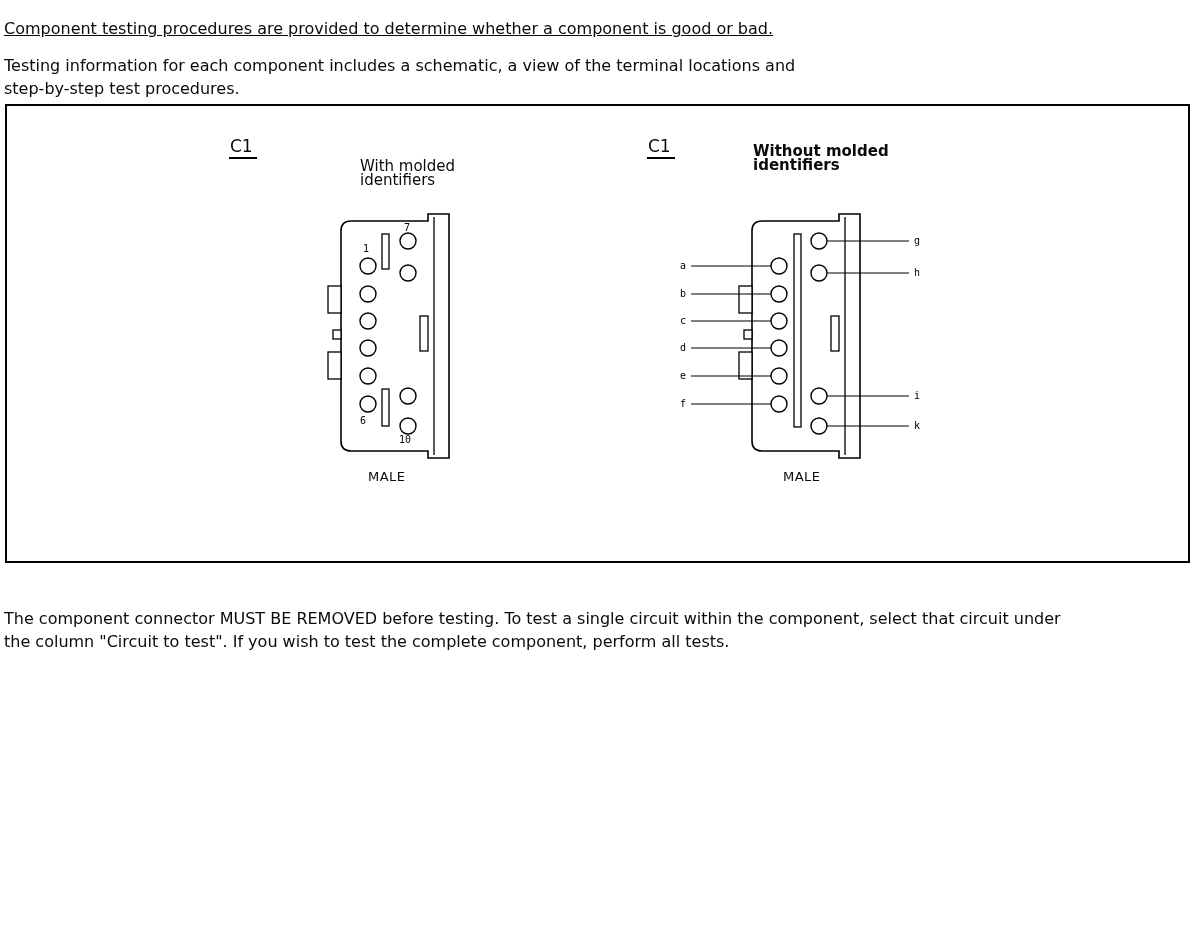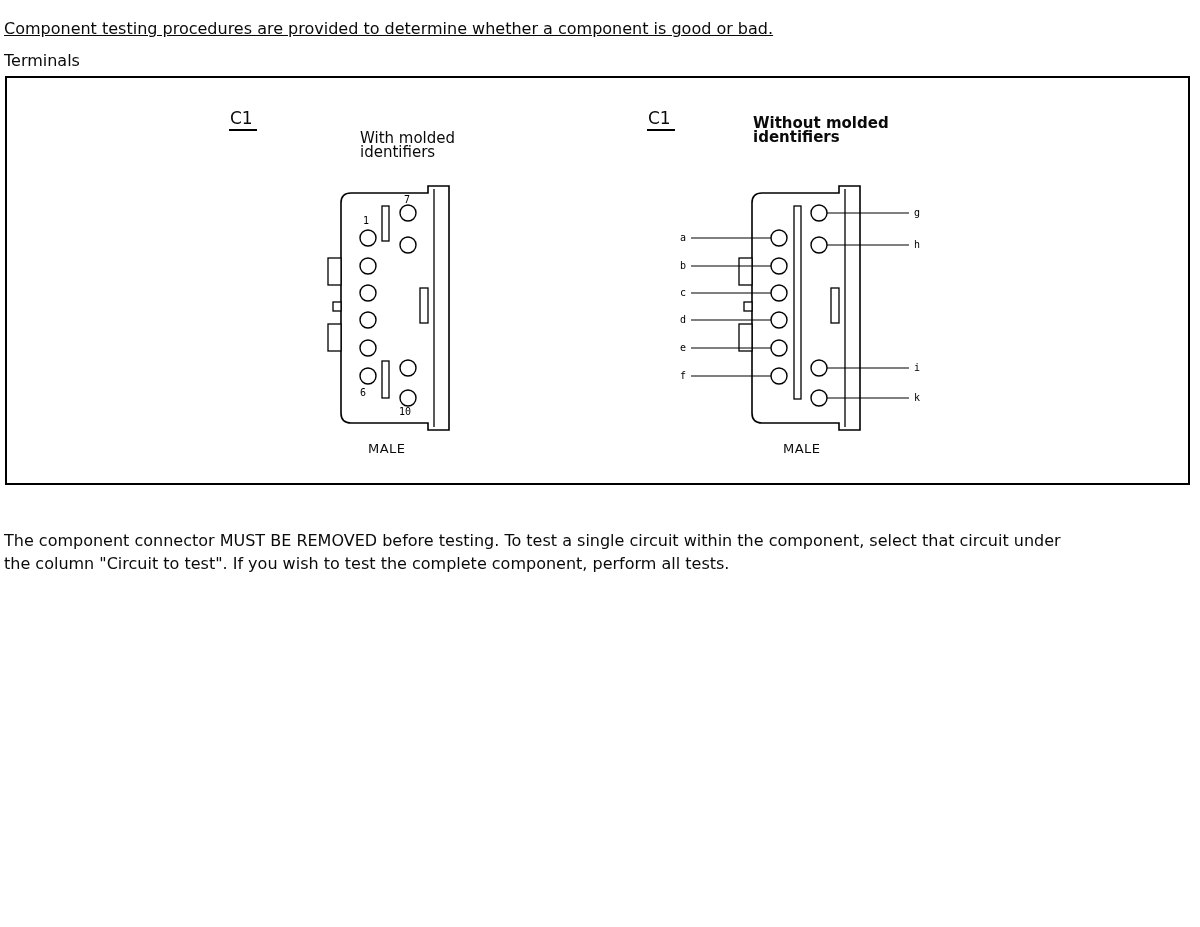--- a/index.html
+++ b/index.html
@@ -16,39 +16,40 @@
   .p1 { margin-top: 17px; text-decoration: underline; }
   .p2 { margin-top: 14px; }
   .p3 { margin-top: 12px; }
   .p-terminals { margin-top: 9px; }
   .f1 { margin-top: 44px; }
   .f2 { margin-top: 13px; }
 
   .diagram-box {
     position: relative;
     margin: 4px 4px 0 1px;
-    width: 1185px; height: 409px;
+    width: 1185px; height: 459px;
     border: 2px solid #000;
     background: #fff;
   }
   .abs { position: absolute; }
   .c1 { font-size: 17px; }
   .c1 .u { display: inline-block; border-bottom: 2px solid #000; padding: 0 4px 1px 1px; }
   .caption { font-size: 15px; line-height: 14px; white-space: pre-line; }
   .male { font-size: 13px; letter-spacing: 0.5px; }
   .pin-text { font-family: "DejaVu Sans Mono", monospace; font-size: 10px; fill: #000; }
   svg { display: block; }
 </style>
 </head>
 <body>
 
 <div class="page">
 
   <div class="para p1">Component testing procedures are provided to determine whether a component is good or bad.</div>
-  <div class="para p-terminals">Terminals</div>
+  <div class="para p2">Testing information for each component includes a schematic, a view of the terminal locations and
+step-by-step test procedures.</div>
 
   <div class="diagram-box">
 
     <div class="abs c1" style="left:222px; top:30px;">
       <span class="u">C1</span>
     </div>
     <div class="abs caption" style="left:353px; top:53px;">With molded
 identifiers</div>
 
     <svg class="abs" style="left:318px; top:103px;" width="132" height="254" viewBox="0 0 132 254">

